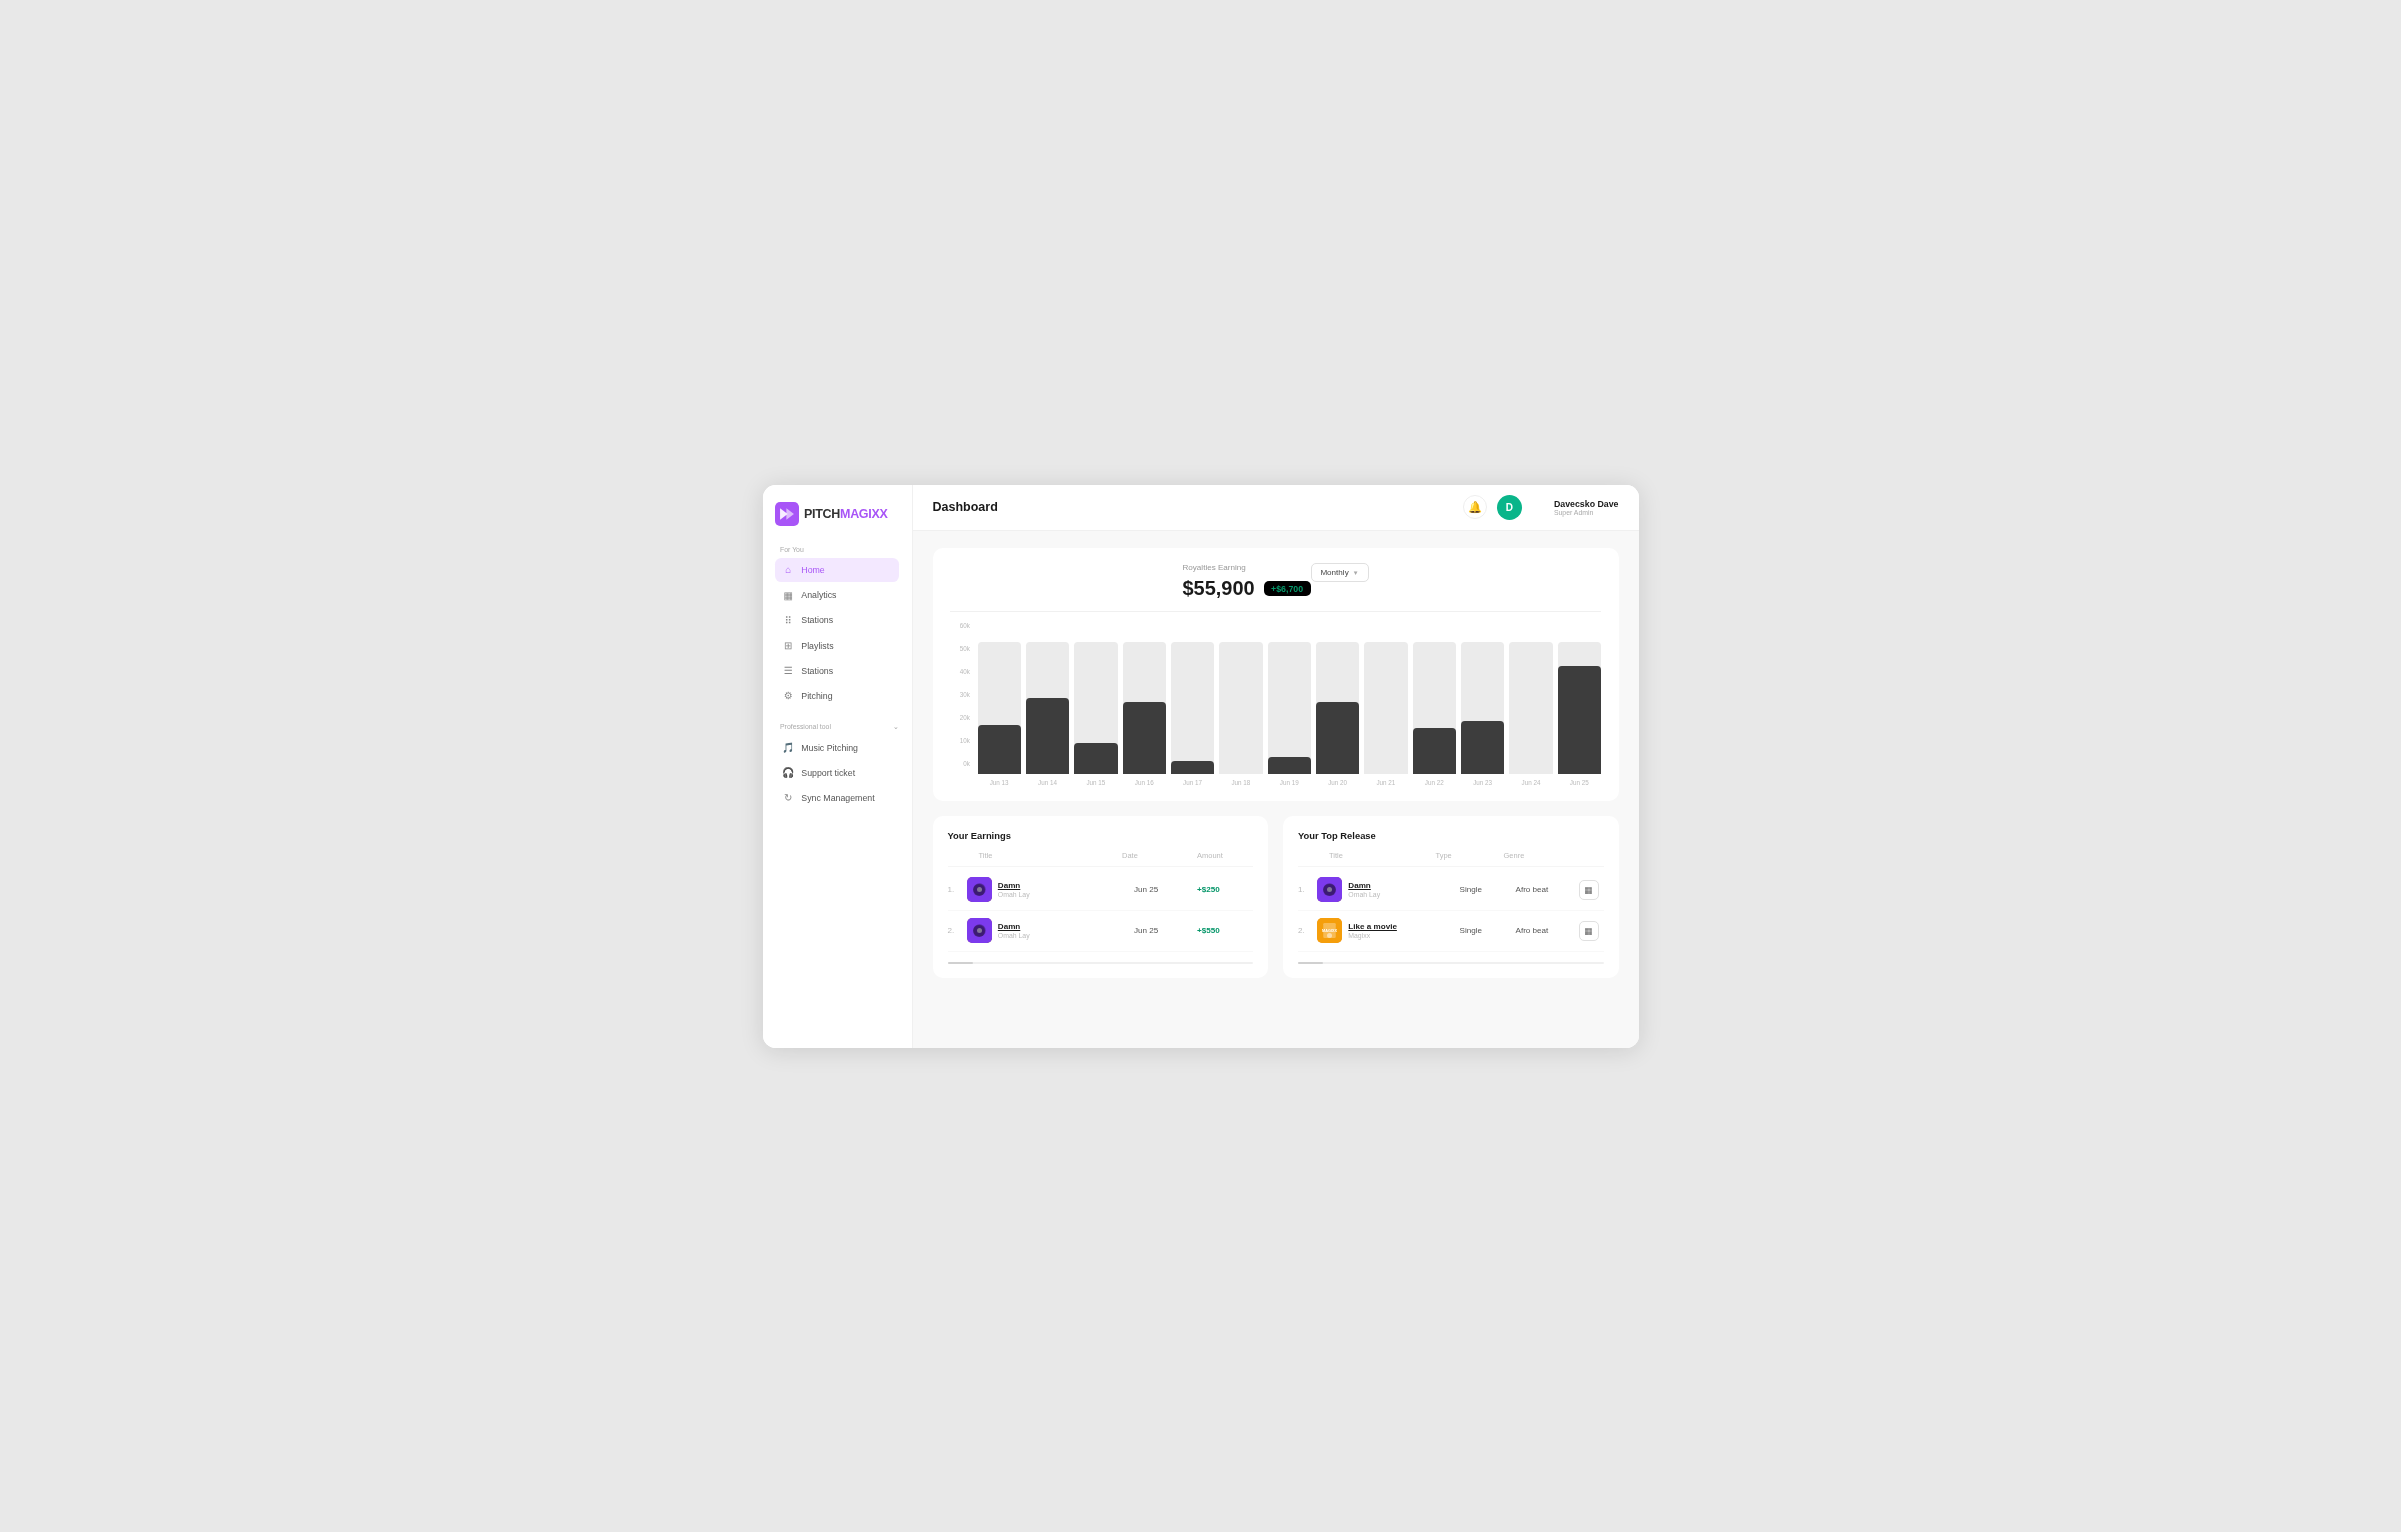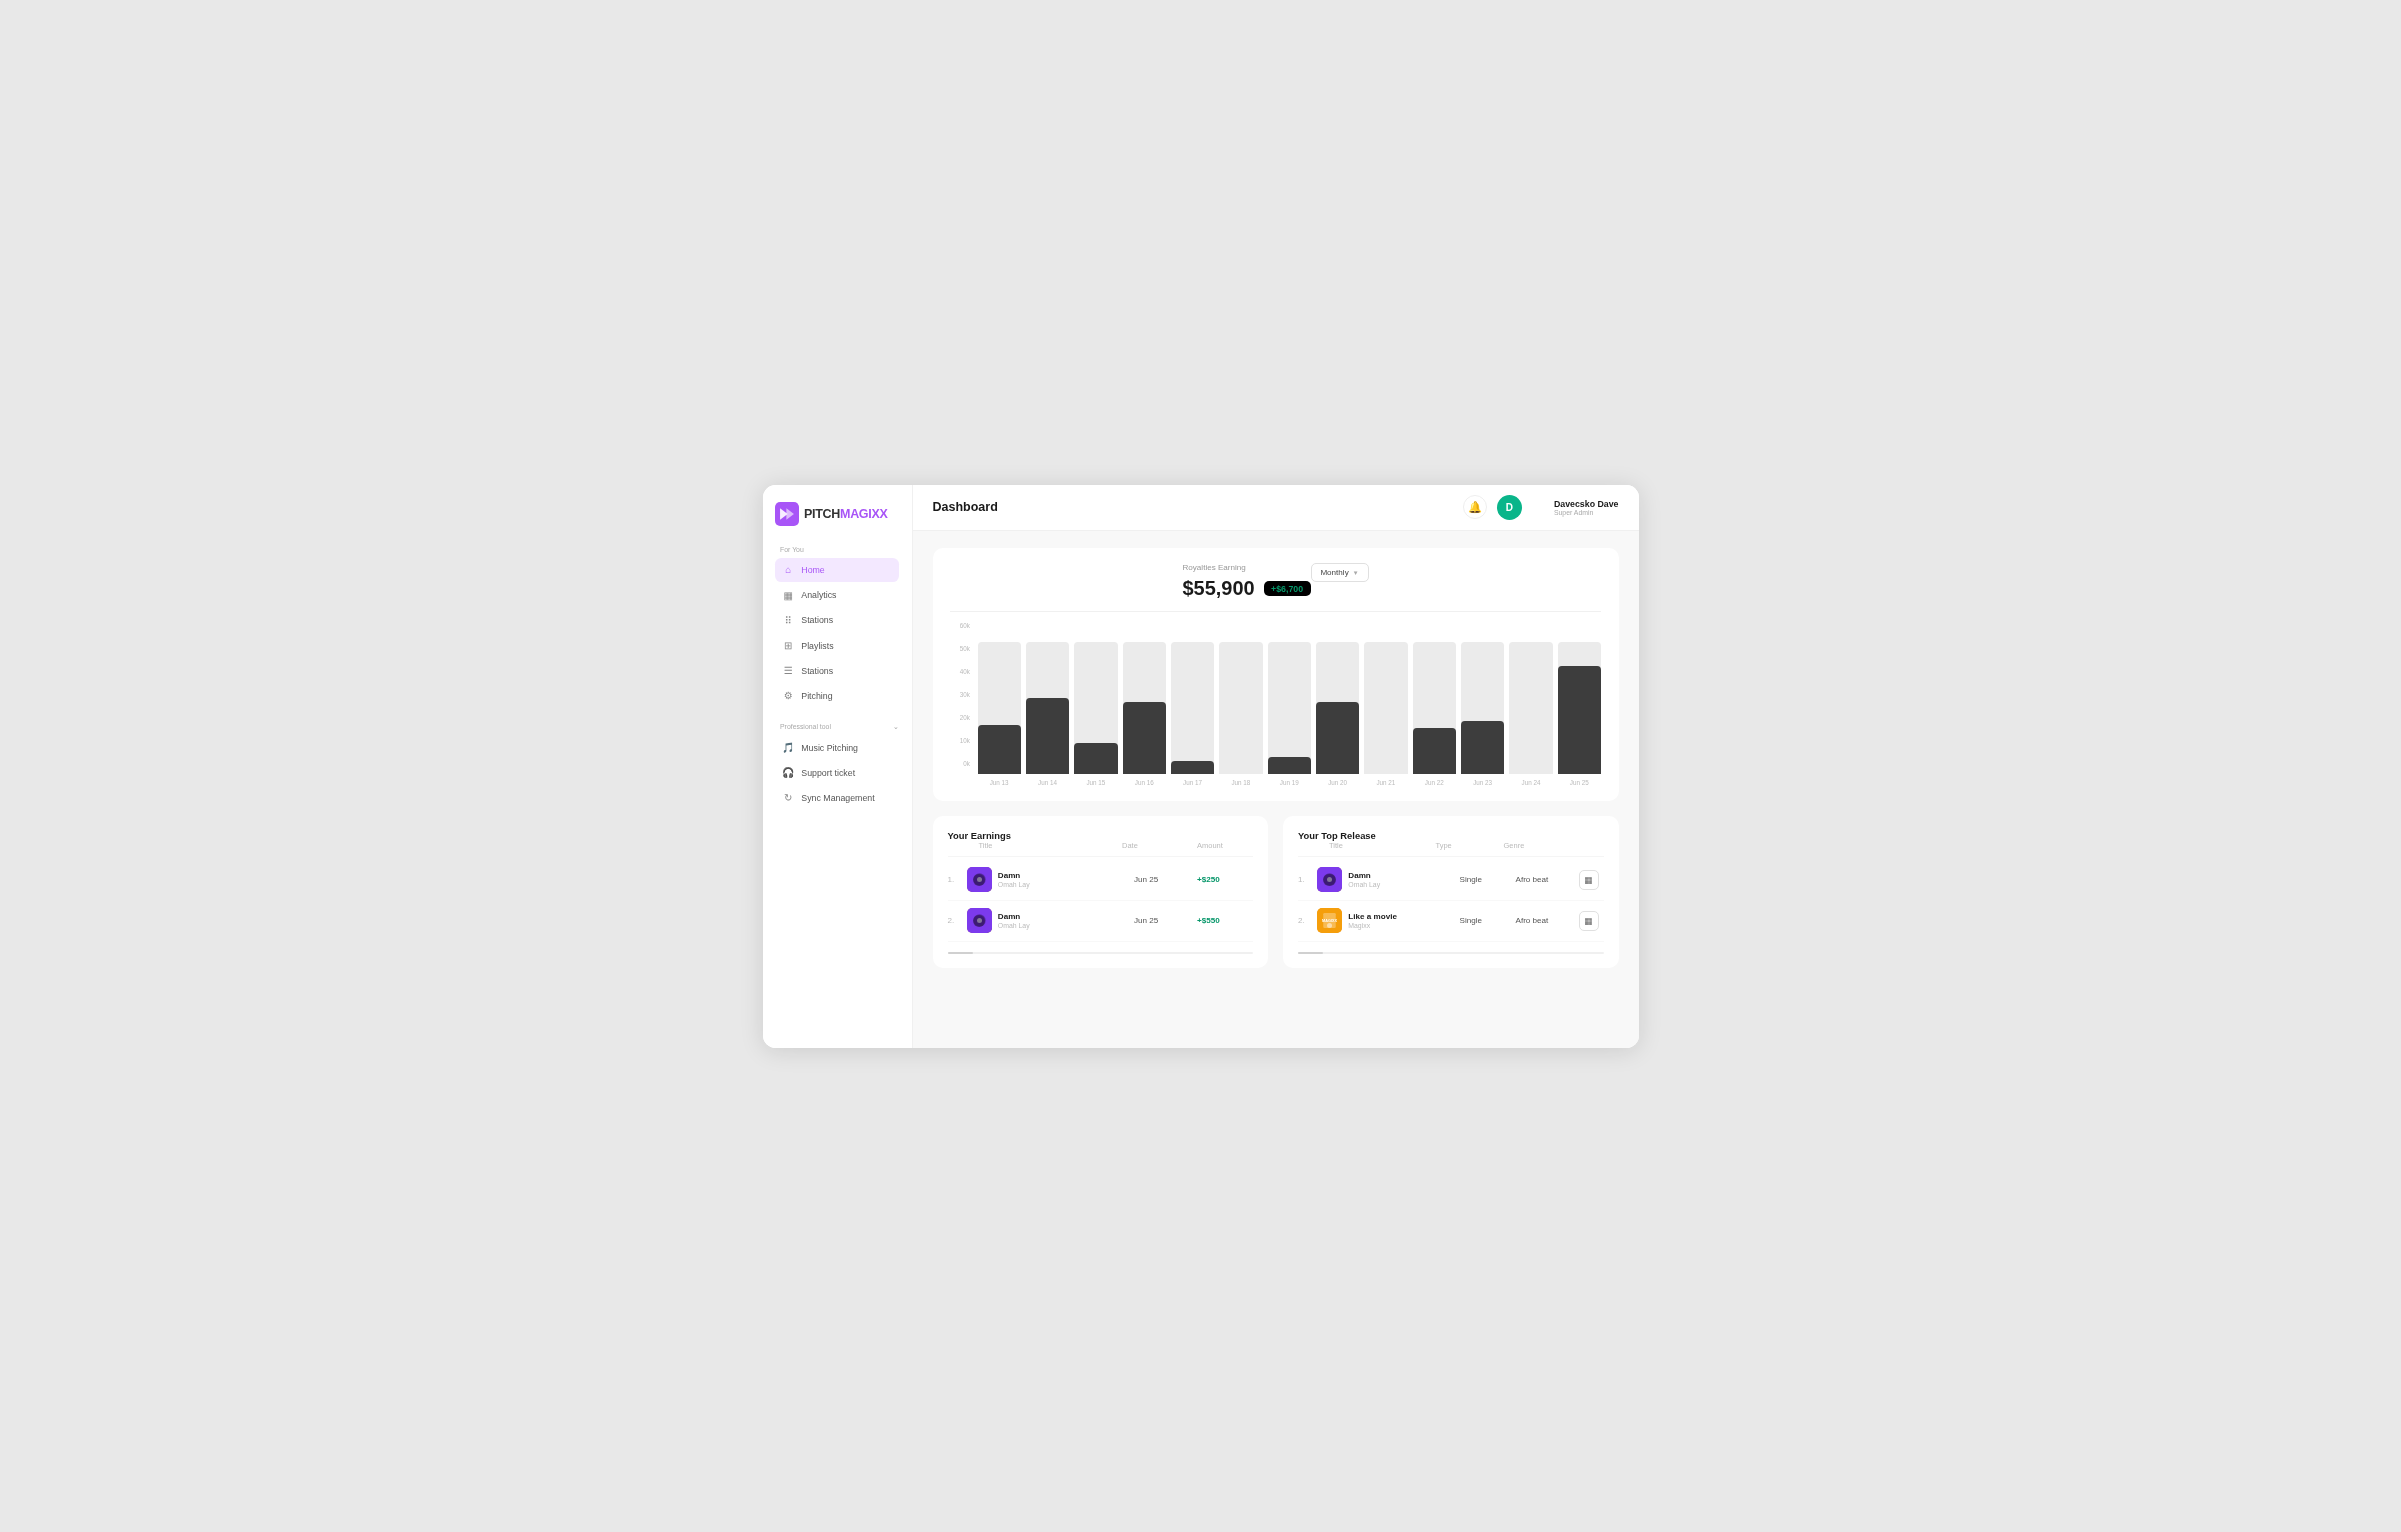--- a/index.html
+++ b/index.html
@@ -287,20 +287,21 @@
     }
     .panel {
       background: #fff;
       border-radius: 10px;
       padding: 13.8px 15px;
     }
     .panel-title {
       font-size: 9.4px;
       font-weight: 700;
       color: #1a1a1a;
+      margin-bottom: 10px;
     }
     .table-header {
       display: grid;
       font-size: 7.5px;
       color: #bbb;
       padding-bottom: 6.3px;
       border-bottom: 0.6px solid #f5f5f5;
       margin-bottom: 2.5px;
       gap: 12px;
     }
@@ -361,20 +362,21 @@
       font-size: 5px;
       color: #fff;
       font-weight: 700;
       overflow: hidden;
       position: relative;
     }
     .track-name {
       font-size: 8.1px;
       font-weight: 600;
       color: #1a1a1a;
+      text-decoration: underline;
     }
     .track-artist {
       font-size: 6.9px;
       color: #bbb;
       margin-top: 1.3px;
     }
     .date-cell {
       font-size: 8.1px;
       color: #555;
     }

